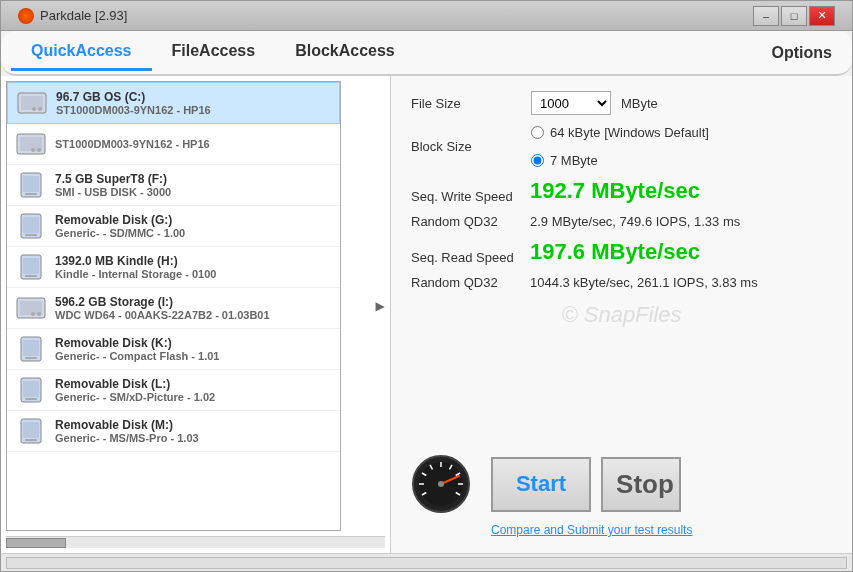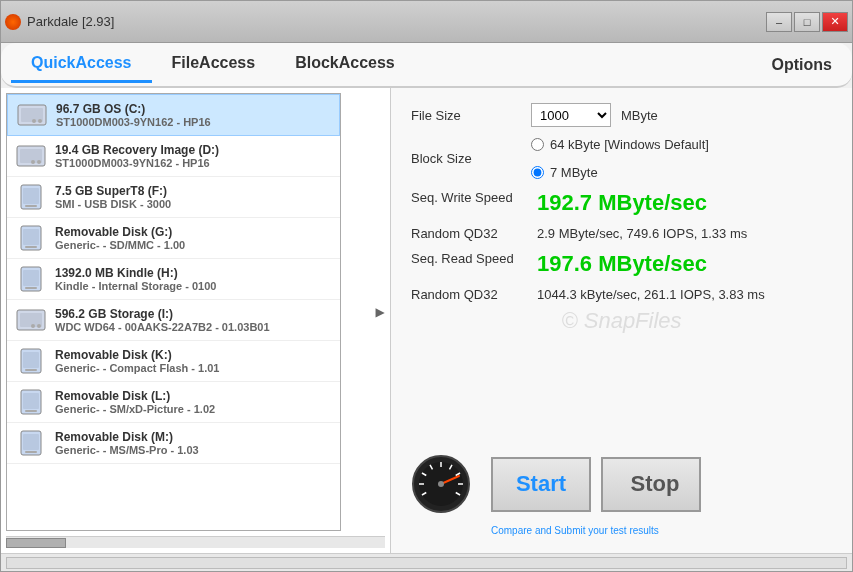--- a/index.html
+++ b/index.html
@@ -13,25 +13,25 @@
     .window {
       width: 853px;
       height: 572px;
       background: #f0f0f0;
       border: 1px solid #999;
       display: flex;
       flex-direction: column;
     }
     .title-bar {
       background: linear-gradient(to bottom, #d0d0d0, #b8b8b8);
-      height: 42px;
+      height: 30px;
       display: flex;
       align-items: center;
       justify-content: space-between;
-      padding: 0 4px;
+      padding: 0 17px;
       border-bottom: 1px solid #999;
     }
     .title-bar-left {
       display: flex;
       align-items: center;
       gap: 6px;
     }
     .window-icon {
       width: 16px;
       height: 16px;
@@ -225,22 +225,22 @@
     }
     .radio-row {
       display: flex;
       align-items: center;
       gap: 6px;
       font-size: 13px;
       color: #333;
     }
     .speed-row {
       display: flex;
-      align-items: flex-start;
-      gap: 16px;
+      align-items: flex-end;
+      gap: 9px;
       position: relative;
       z-index: 1;
     }
     .speed-label {
       width: 110px;
       font-size: 13px;
       color: #333;
     }
     .speed-value-green {
       font-size: 22px;
@@ -271,33 +271,34 @@
       width: 100px;
       height: 55px;
       background: linear-gradient(to bottom, #e8e8e8, #d0d0d0);
       border: 2px solid #999;
       font-size: 22px;
       font-weight: bold;
       color: #1e90ff;
       cursor: pointer;
     }
     .stop-btn {
-      width: 100px;
+      width: 80px;
       height: 55px;
       background: linear-gradient(to bottom, #e8e8e8, #d0d0d0);
       border: 2px solid #999;
-      font-size: 22px;
+      font-size: 26px;
       font-weight: bold;
       color: #555;
       cursor: pointer;
       padding-left: 8px;
     }
     .compare-link {
-      font-size: 10px;
+      font-size: 12px;
       color: #1e90ff;
+      text-decoration: underline;
       cursor: pointer;
       margin-top: 5px;
     }
     .bottom-bar {
       height: 18px;
       background: #e8e8e8;
       border-top: 1px solid #ccc;
       display: flex;
       align-items: center;
       padding: 0 5px;
@@ -372,21 +373,20 @@
           <div class="drive-item">
             <div class="drive-icon">
               <svg viewBox="0 0 32 28">
                   <rect x="2" y="4" width="28" height="20" rx="2" fill="#d0d8e8" stroke="#888" stroke-width="1"></rect>
                   <rect x="5" y="7" width="22" height="14" rx="1" fill="#c0c8d8"></rect>
                   <circle cx="24" cy="20" r="2" fill="#aaa"></circle>
                   <circle cx="18" cy="20" r="2" fill="#aaa"></circle>
                 </svg>
             </div>
             <div class="drive-info">
-              <div class="drive-name">19.4 GB Recovery Image (D:)</div>
               <div class="drive-detail">ST1000DM003-9YN162 - HP16</div>
             </div>
           </div>
 
 
           <div class="drive-item">
             <div class="drive-icon">
               <svg viewBox="0 0 32 28">
                   <rect x="6" y="2" width="20" height="24" rx="2" fill="#c8d8f0" stroke="#888" stroke-width="1"></rect>
                   <rect x="8" y="5" width="16" height="16" rx="1" fill="#b8c8e0"></rect>

